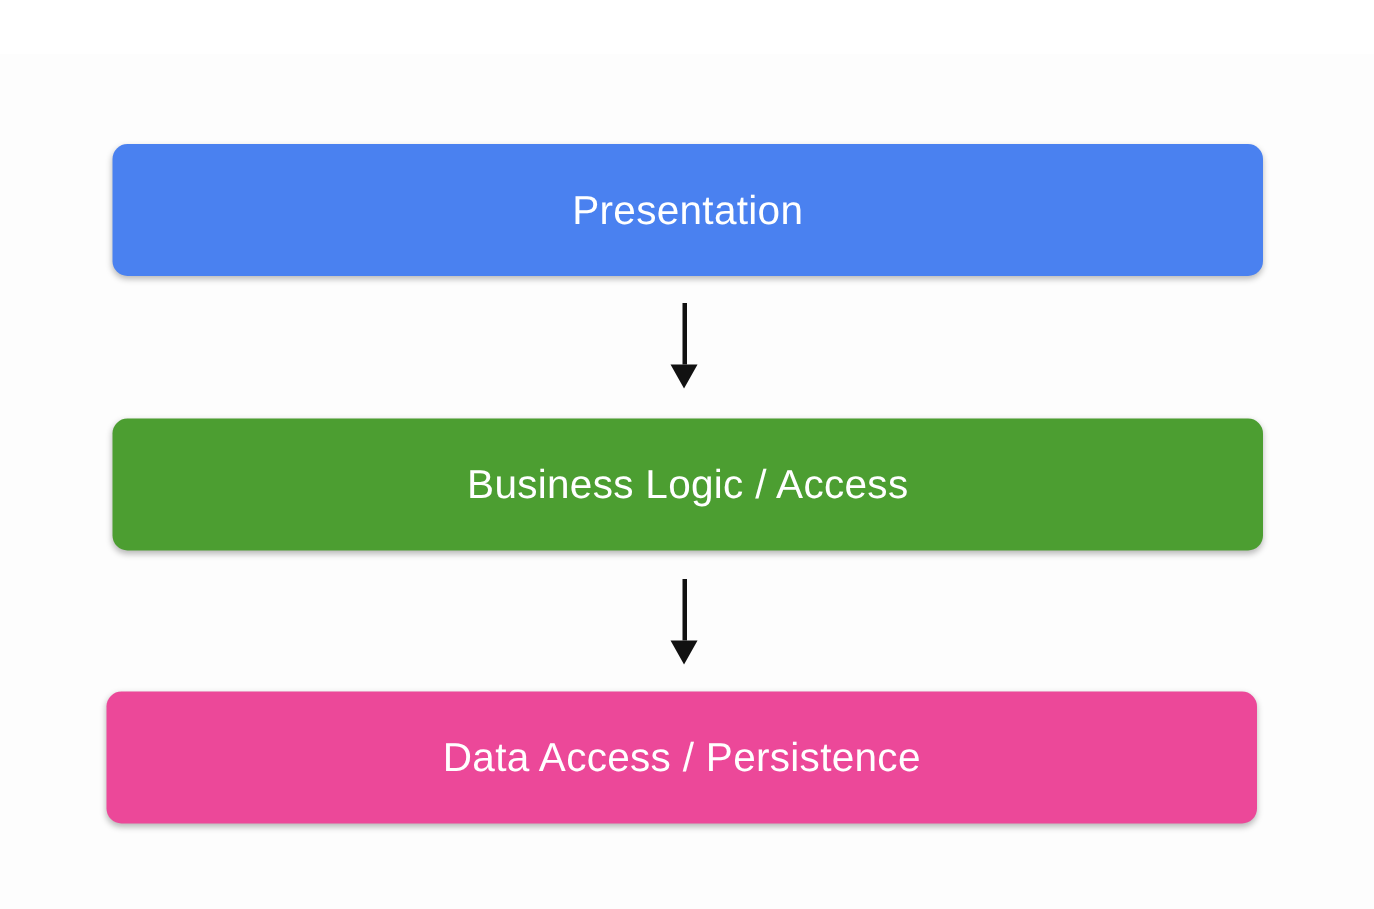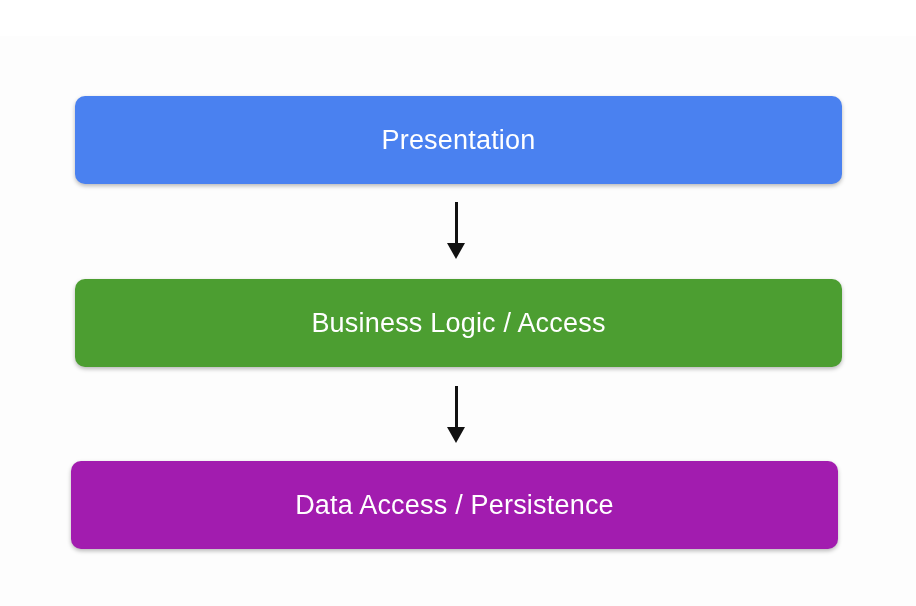--- a/index.html
+++ b/index.html
@@ -73,17 +73,17 @@
 
   <div class="layer-box box-business" style="background: rgb(76, 158, 49);">
     <span class="layer-label" style="color: rgb(255, 255, 255);">Business Logic / Access</span>
   </div>
 
   <div class="arrow arrow-2">
     <div class="arrow-line" style="background: rgb(17, 17, 17);"></div>
     <div class="arrow-head" style="border-top-color: rgb(17, 17, 17);"></div>
   </div>
 
-  <div class="layer-box box-data" style="background: #a21caf;">
+  <div class="layer-box box-data" style="background: #ec4899;">
     <span class="layer-label" style="color: rgb(255, 255, 255);">Data Access / Persistence</span>
   </div>
 
 </div>
 
 </body></html>

